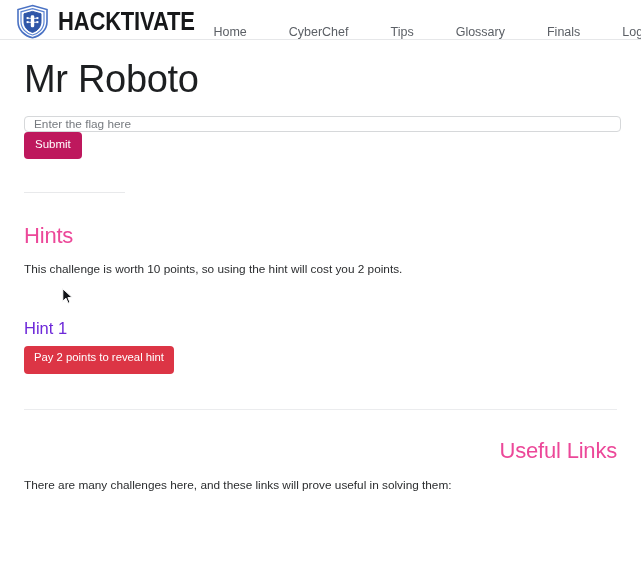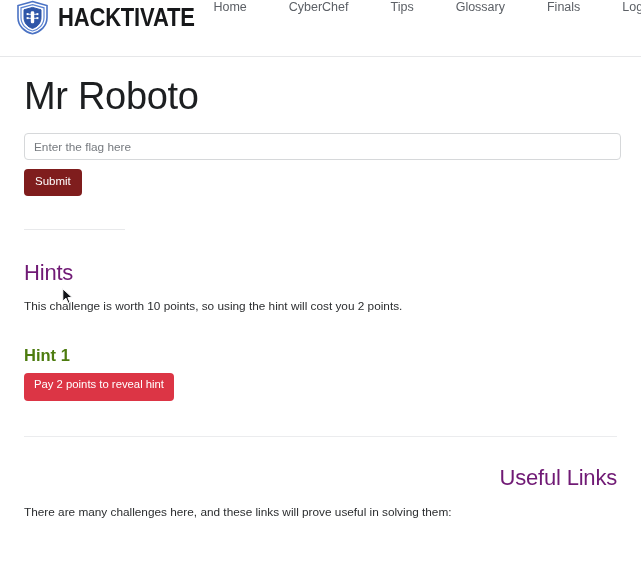--- a/index.html
+++ b/index.html
@@ -12,24 +12,24 @@
     width: 641px;
     height: 580px;
     overflow: hidden;
     font-family: "Liberation Sans", sans-serif;
     color: #202124;
     -webkit-font-smoothing: antialiased;
   }
 
   
   .site-header {
-    height: 57px;
+    height: 40px;
     border-bottom: 1px solid #e6e7e9;
     display: flex;
-    align-items: flex-start;
+    align-items: flex-end;
     padding: 0 24px 0 16px;
   }
   .brand {
     display: flex;
     align-items: center;
     gap: 9px;
     text-decoration: none;
   }
   .brand-mark {
     width: 33px;
@@ -75,21 +75,21 @@
     font-size: 11.8px;
     line-height: 1.62;
     color: #2b2d2f;
     margin: 12px 0 0 0;
     max-width: 596px;
   }
 
   .flag-input {
     display: block;
     width: 597px;
-    height: 27px;
+    height: 16px;
     margin-top: 15px;
     padding: 4px 9px;
     font-size: 11.8px;
     font-family: "Liberation Sans", sans-serif;
     color: #202124;
     border: 1px solid #d6d8da;
     border-radius: 4px;
     background: #fff;
     outline: none;
   }
@@ -98,24 +98,24 @@
   .btn {
     display: inline-block;
     border: 0;
     border-radius: 4px;
     font-family: "Liberation Sans", sans-serif;
     cursor: pointer;
     color: #fff;
     line-height: 1;
   }
   .btn-submit {
-    margin-top: 9px;
+    margin-top: 0;
     padding: 7px 11px 8px;
     font-size: 11.5px;
-    background: #7f1d1d;
+    background: #be185d;
   }
   .btn-hint {
     margin-top: 8px;
     padding: 6px 10px 11px;
     font-size: 11.3px;
     background: #dc3545;
   }
 
   .rule-short {
     width: 101px;
@@ -129,38 +129,38 @@
     height: 0;
     border: 0;
     border-top: 1px solid #ebecee;
     margin: 35px 0 0 0;
   }
 
   .section-title {
     font-size: 22px;
     font-weight: 400;
     letter-spacing: -0.2px;
-    color: #701a75;
+    color: #ec4899;
     margin: 30px 0 0 0;
   }
   .section-title.links-title { margin-top: 28px; text-align: right; }
 
   .para {
     font-size: 11.8px;
     line-height: 1.5;
     color: #2b2d2f;
     margin: 13px 0 0 0;
   }
   .para.tight { margin-top: 12px; }
 
   .subsection-title {
     font-size: 16.5px;
-    font-weight: 700;
-    color: #4d7c0f;
-    margin: 31px 0 0 0;
+    font-weight: 400;
+    color: #6d28d9;
+    margin: 41px 0 0 0;
   }
 
   
   .cursor {
     position: absolute;
     left: 62px;
     top: 288px;
     width: 12px;
     height: 17px;
     pointer-events: none;

